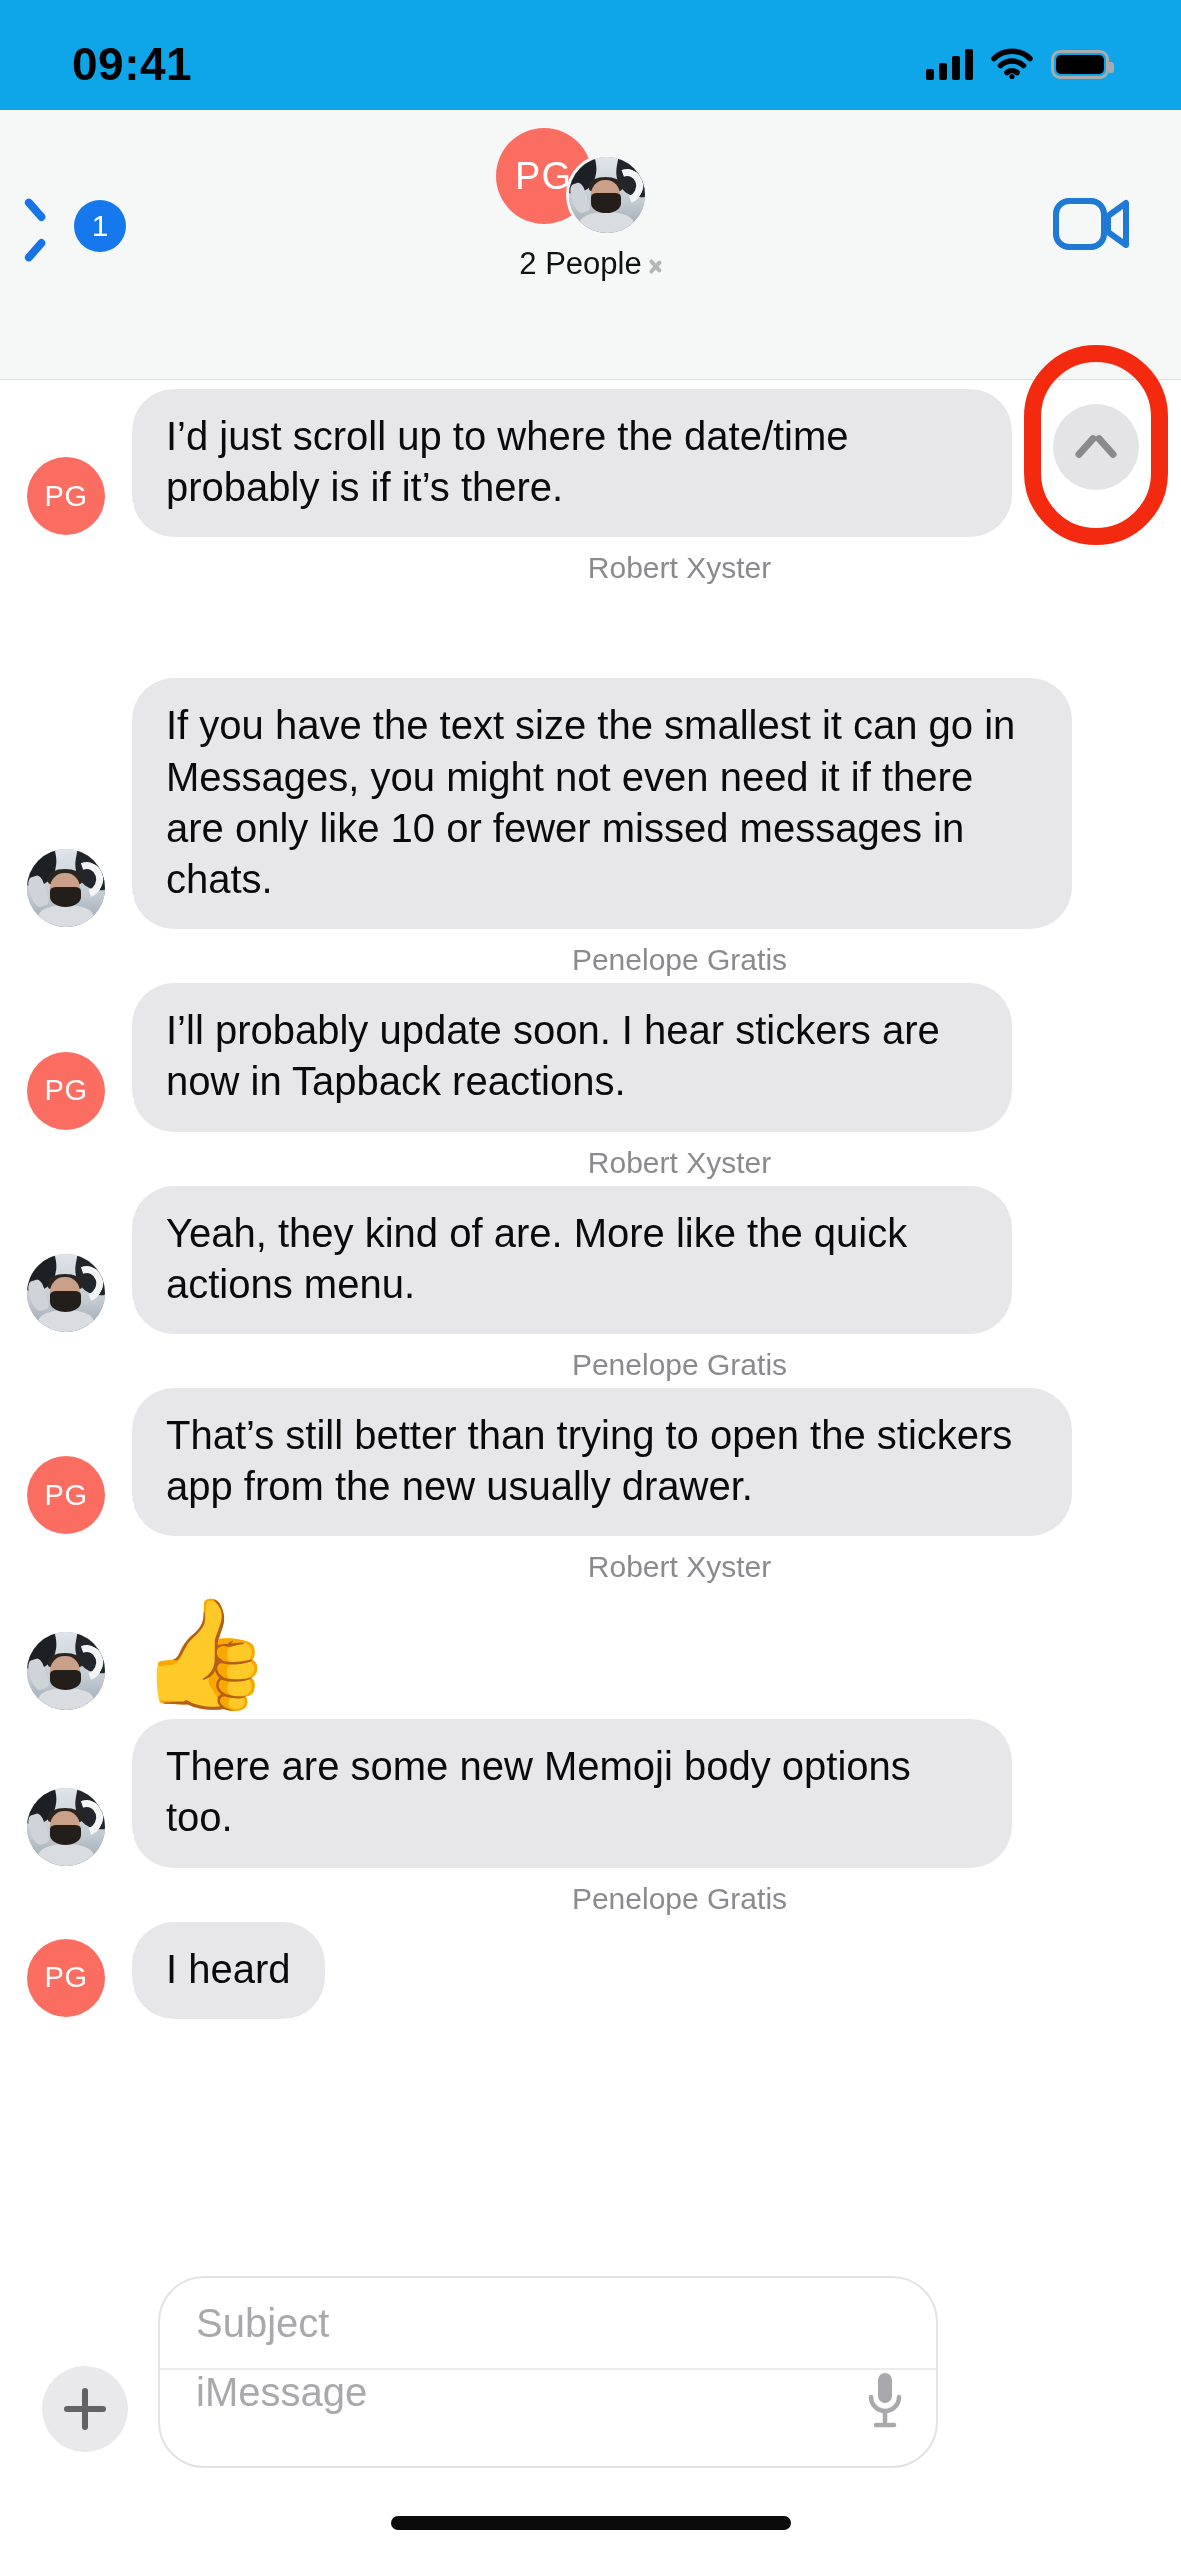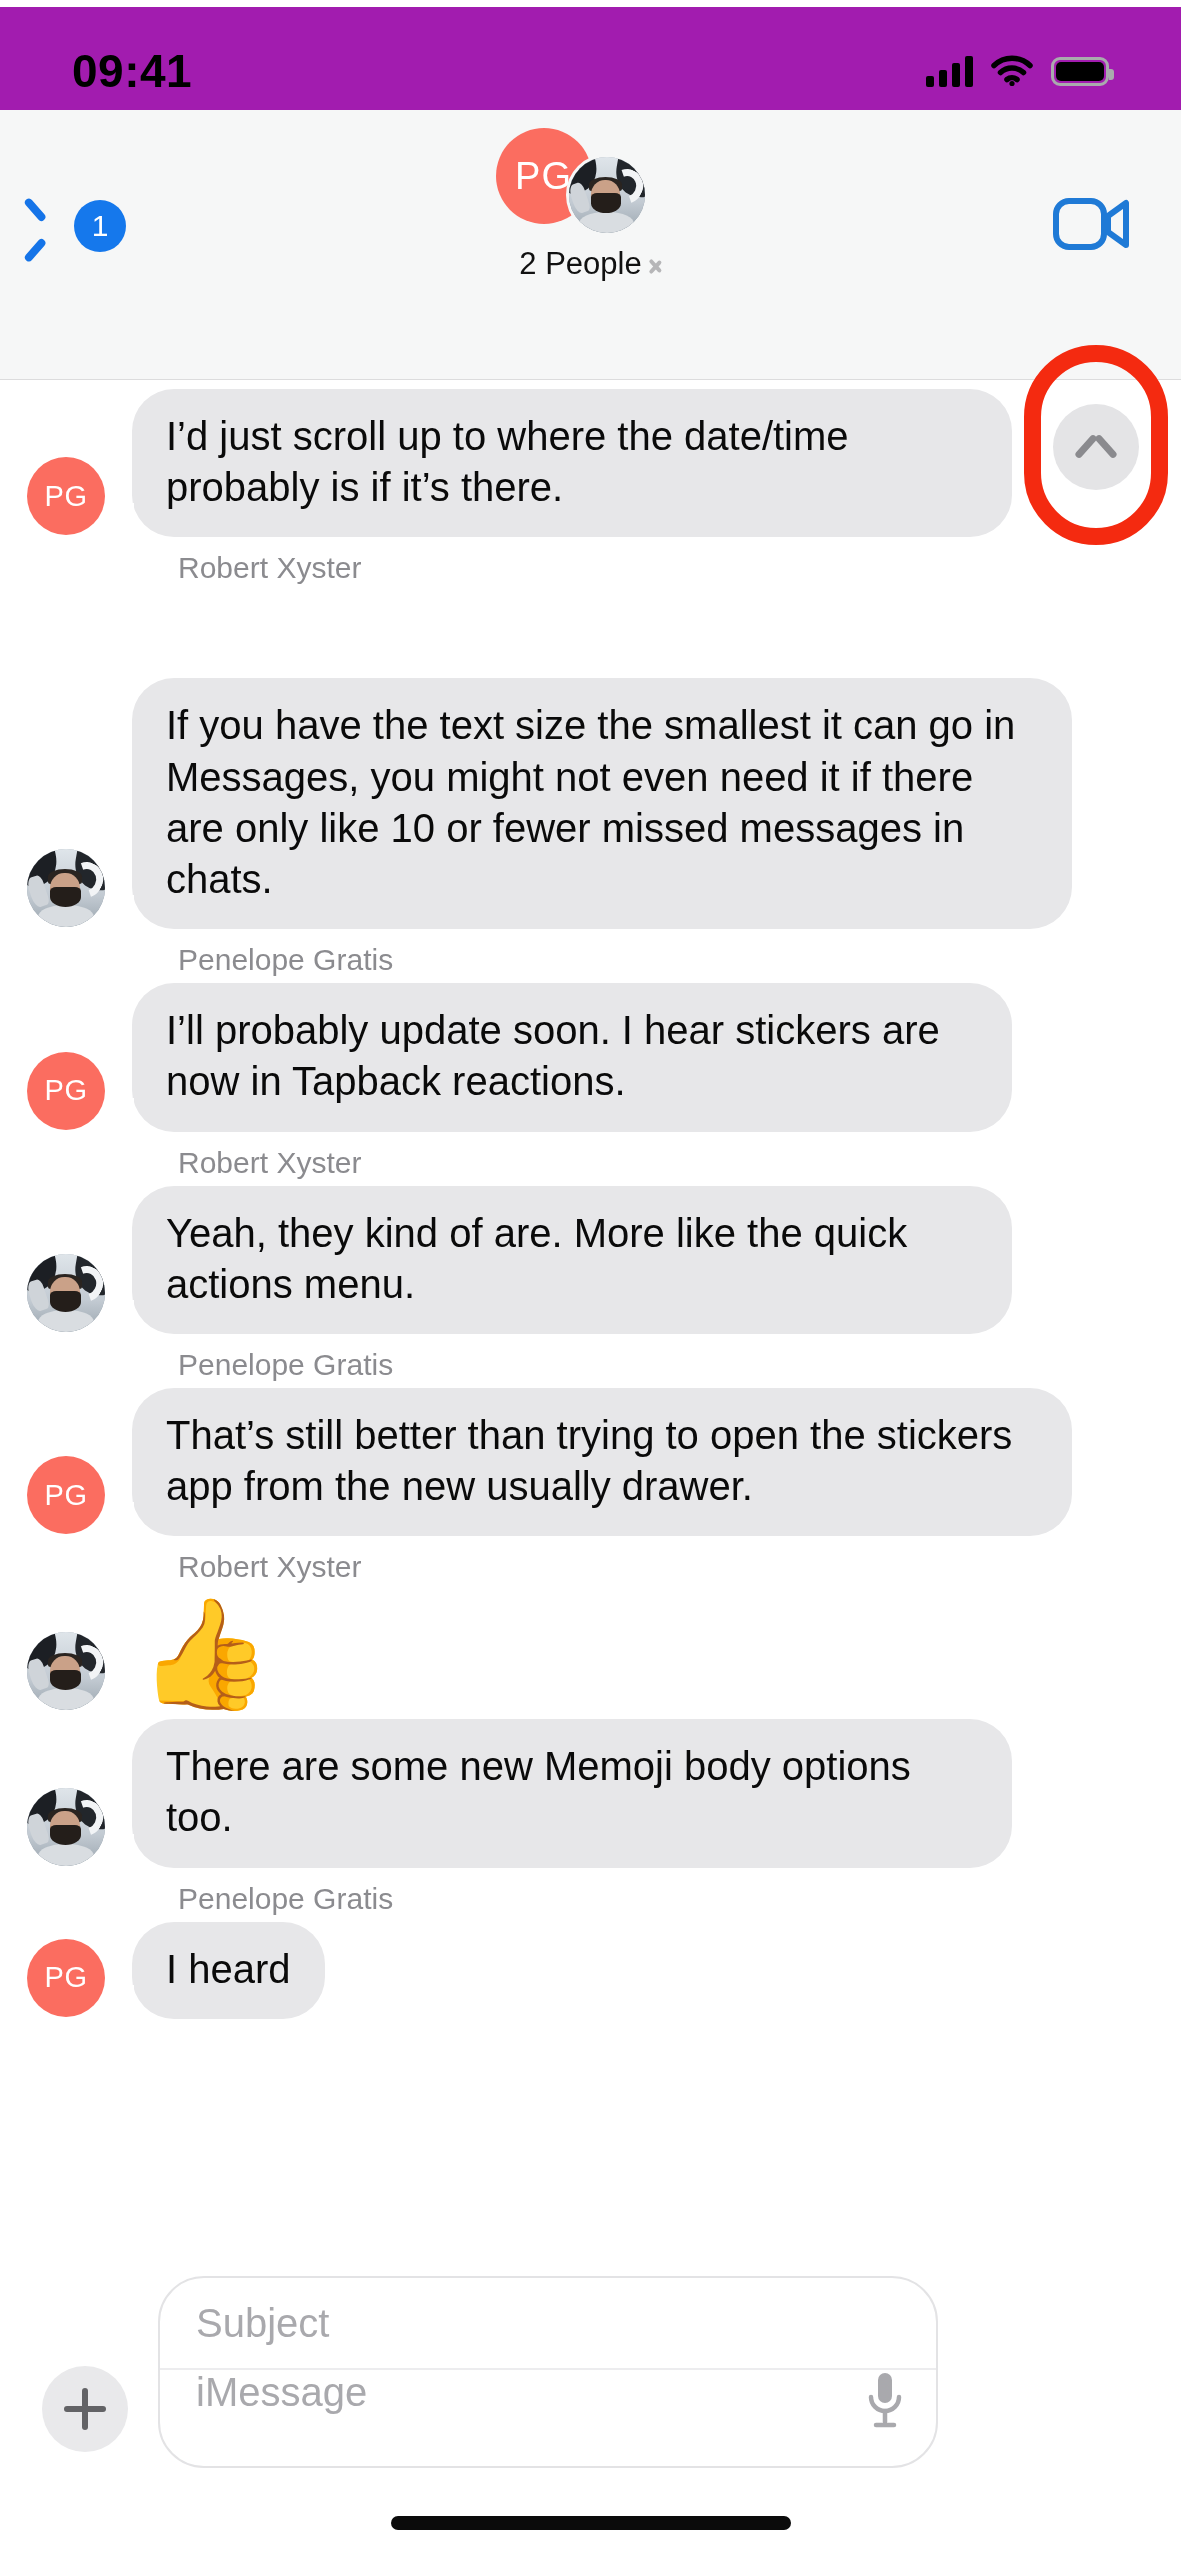--- a/index.html
+++ b/index.html
@@ -19,26 +19,25 @@
     background: #ffffff;
     overflow: hidden;
   }
 
   
   .status-bar {
     position: absolute;
     top: 0; left: 0;
     width: 1181px;
     height: 110px;
-    background: #a21caf;
+    background: #0ea5e9;
     display: flex;
     align-items: center;
     justify-content: space-between;
     padding: 18px 72px 0 72px;
-    margin-top: 7px;
   }
   .status-time {
     font-size: 46px;
     font-weight: bold;
     letter-spacing: 0.5px;
     color: #000;
   }
   .status-right {
     display: flex;
     align-items: center;
@@ -216,20 +215,21 @@
     width: 1181px;
     height: 1880px;
     padding: 8px 0 0 0;
     overflow: hidden;
   }
 
   .sender-label {
     font-size: 30px;
     color: #8b8b8f;
     margin: 14px 0 6px 178px;
+    text-align: center;
   }
 
   .row {
     display: flex;
     align-items: flex-end;
     margin-bottom: 7px;
   }
   .row .ava-slot {
     width: 132px;
     min-width: 132px;

